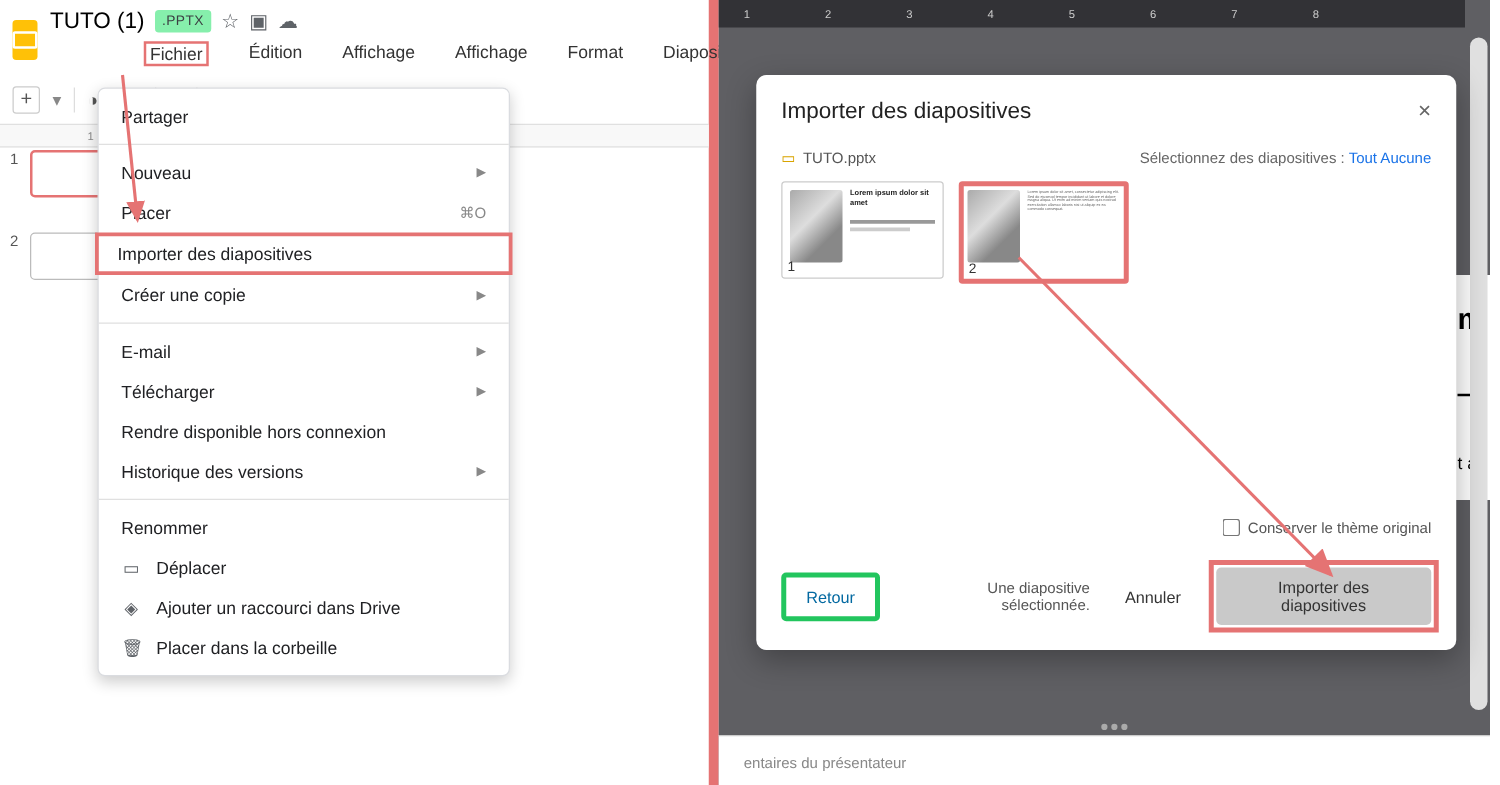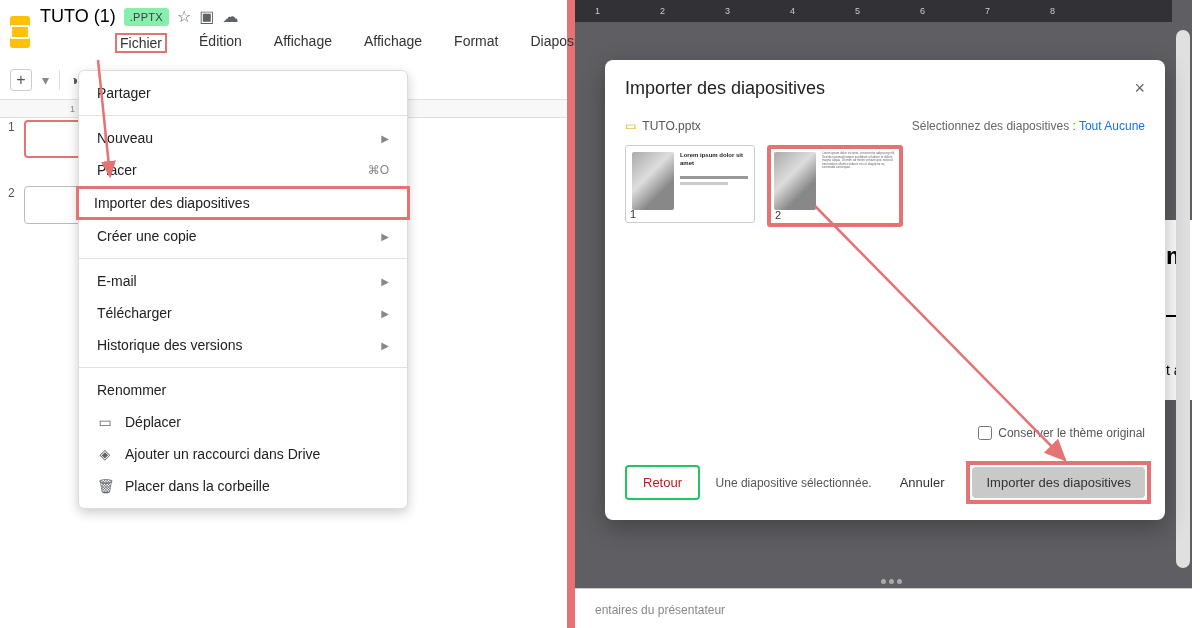--- a/index.html
+++ b/index.html
@@ -59,21 +59,21 @@
   .dlg-body { flex:1; display:flex; gap:12px; padding:0 20px; }
   .slide-card { width:130px; height:78px; border:1px solid #ccc; border-radius:3px; background:#fff; position:relative; display:flex; padding:6px; gap:6px; font-size:6px; color:#333; }
   .slide-card .num { position:absolute; bottom:2px; left:4px; font-size:11px; color:#333;}
   .slide-card.sel-wrap { border:4px solid #e57373; padding:3px; height:82px; width:136px;}
   .mini-img { width:42px; height:58px; background:linear-gradient(135deg,#aaa 0%,#ddd 40%,#888 70%); border-radius:2px;}
   .mini-txt { flex:1; font-size:4.5px; line-height:1.3; color:#666;}
   .mini-title { font-size:6px; font-weight:700; color:#222; margin-bottom:3px;}
   .dlg-opt { text-align:right; padding:6px 20px 10px 20px; font-size:12px; color:#555;}
   .dlg-foot { display:flex; align-items:center; padding:12px 20px 20px 20px; gap:12px;}
   .btn { padding:8px 16px; border-radius:4px; font-size:13px; border:none; cursor:pointer;}
-  .btn-outline { background:#fff; border:2px solid #22c55e; color:#b91c1c;}
+  .btn-outline { background:#fff; border:4px solid #22c55e; color:#0369a1;}
   .btn-primary-wrap { border:4px solid #e57373; padding:2px; margin:-6px;}
   .btn-primary { background:#c9c9c9; color:#333; padding:8px 14px;}
   .dlg-status { font-size:12px; color:#555;text-align:right;}
 
   
   svg.anno { position:absolute; pointer-events:none; }
 </style>
 </head>
 <body>
 
@@ -154,20 +154,23 @@
     <div class="dd-sep"></div>
     <div class="dd-item">
         <span>E-mail</span>
         <span class="chev">▶</span>
       </div>
     <div class="dd-item">
         <span>Télécharger</span>
         <span class="chev">▶</span>
       </div>
     <div class="dd-item">
+        <span>Rendre disponible hors connexion</span>
+      </div>
+    <div class="dd-item">
         <span>Historique des versions</span>
         <span class="chev">▶</span>
       </div>
     <div class="dd-sep"></div>
     <div class="dd-item">
         <span>Renommer</span>
       </div>
     <div class="dd-item">
         <span class="dd-ico">▭</span>
         <span>Déplacer</span>

